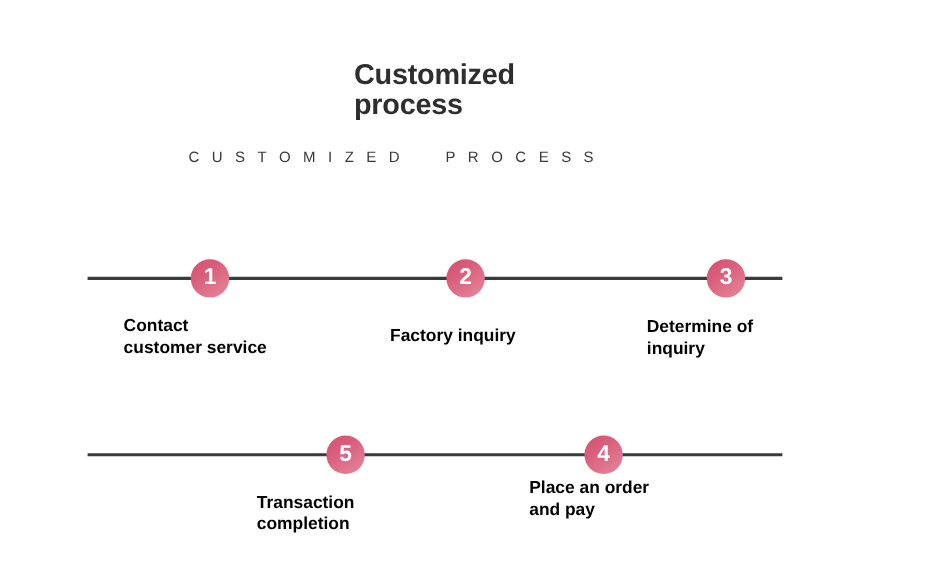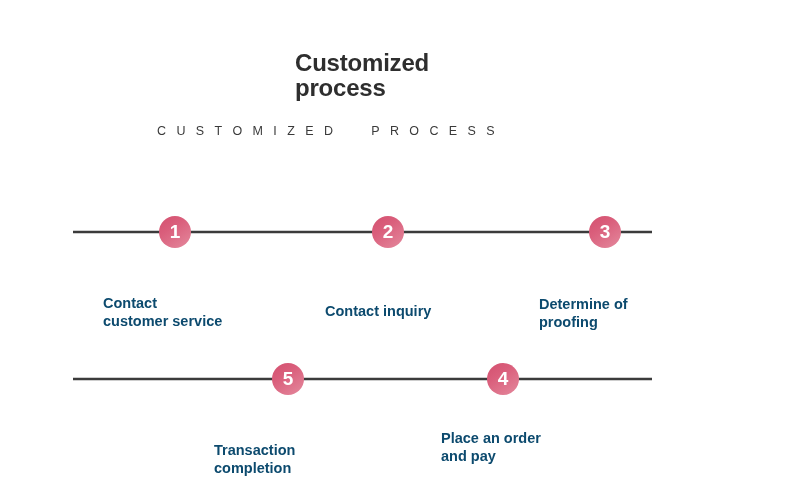--- a/index.html
+++ b/index.html
@@ -69,25 +69,24 @@
     text-align: center;
     transform: translate(-50%, -50%);
     left: 0;
     top: 0;
     font-family: "Liberation Sans", sans-serif;
   }
   .step-label {
     position: absolute;
     font-size: 14.5px;
     font-weight: bold;
-    color: #0c4a6e;
+    color: #000000;
     line-height: 1.25;
     white-space: pre-line;
     transform: translateX(-50%);
-    margin-top: 31px;
   }
   .step-label.align-left {
     transform: none;
   }
 </style>
 </head>
 <body>
 
 <div id="infographic">
 
@@ -99,24 +98,24 @@
 
   <svg class="track" viewBox="0 0 790 483" width="790" height="483" aria-hidden="true">
     <path id="flow-path" fill="none" stroke="#3b3b3b" stroke-width="2.6" stroke-linecap="butt" d="M 73 232 L 701 232 A 22 22 0 0 1 723 254 L 723 357 A 22 22 0 0 1 701 379 L 73 379"></path>
   </svg>
 
   <div id="steps-layer">
       <div class="step-badge" style="left: 175px; top: 232px;">1</div>
       <div class="step-label align-left" style="left: 103px; top: 263px;">Contact
 customer service</div>
       <div class="step-badge" style="left: 388px; top: 232px;">2</div>
-      <div class="step-label align-left" style="left: 325px; top: 271px;">Contact inquiry</div>
+      <div class="step-label align-left" style="left: 325px; top: 271px;">Factory inquiry</div>
       <div class="step-badge" style="left: 605px; top: 232px;">3</div>
       <div class="step-label align-left" style="left: 539px; top: 264px;">Determine of
-proofing</div>
+inquiry</div>
       <div class="step-badge" style="left: 503px; top: 379px;">4</div>
       <div class="step-label align-left" style="left: 441px; top: 398px;">Place an order
 and pay</div>
       <div class="step-badge" style="left: 288px; top: 379px;">5</div>
       <div class="step-label align-left" style="left: 214px; top: 410px;">Transaction
 completion</div>
     </div>
 
 </div>
 

